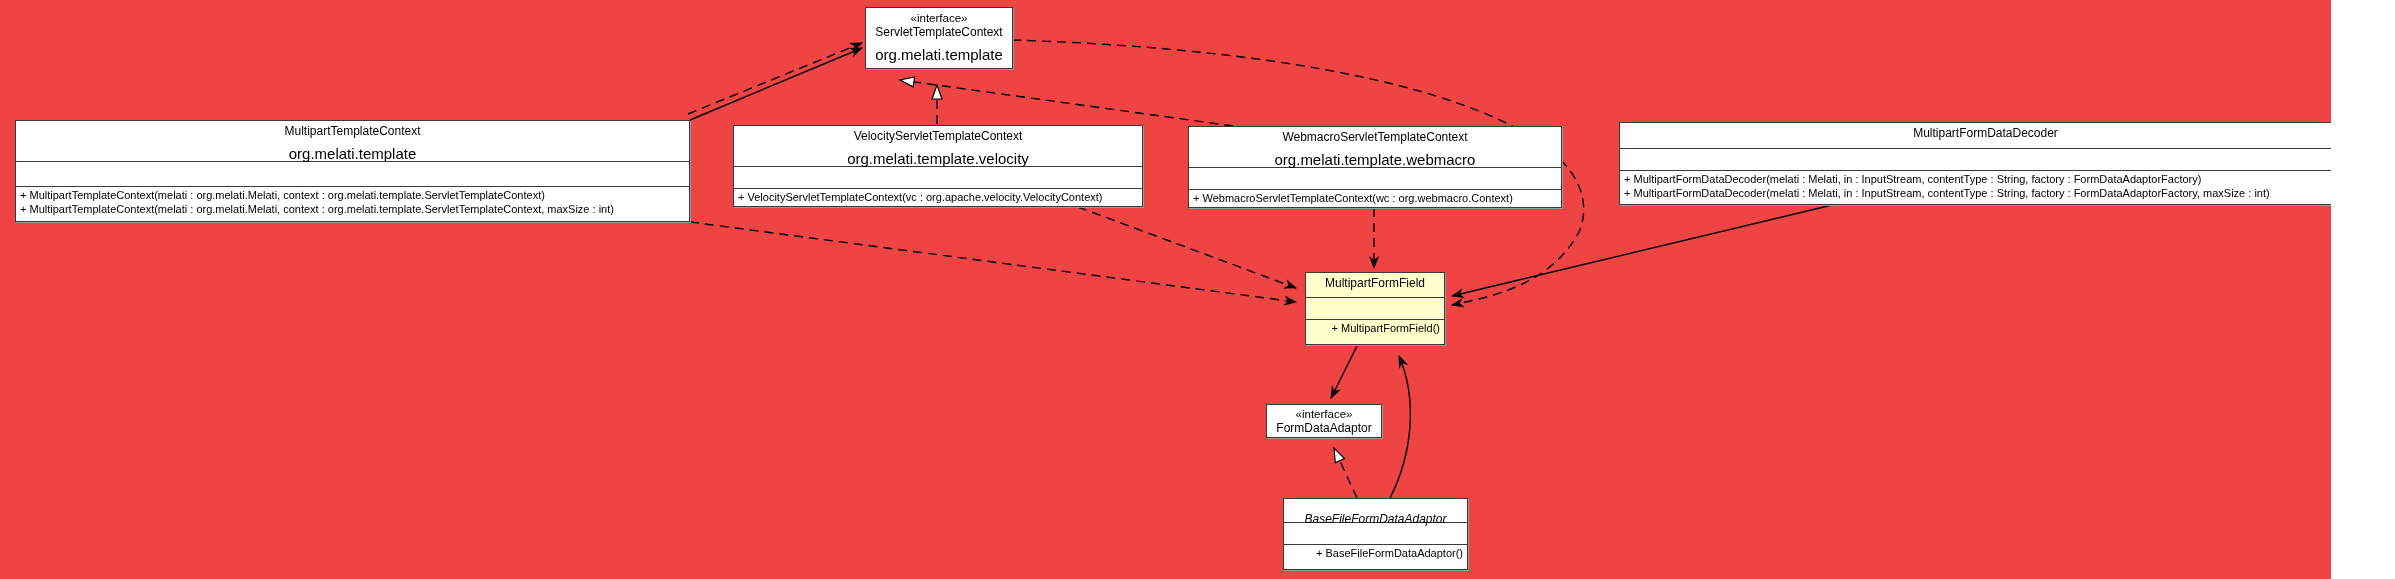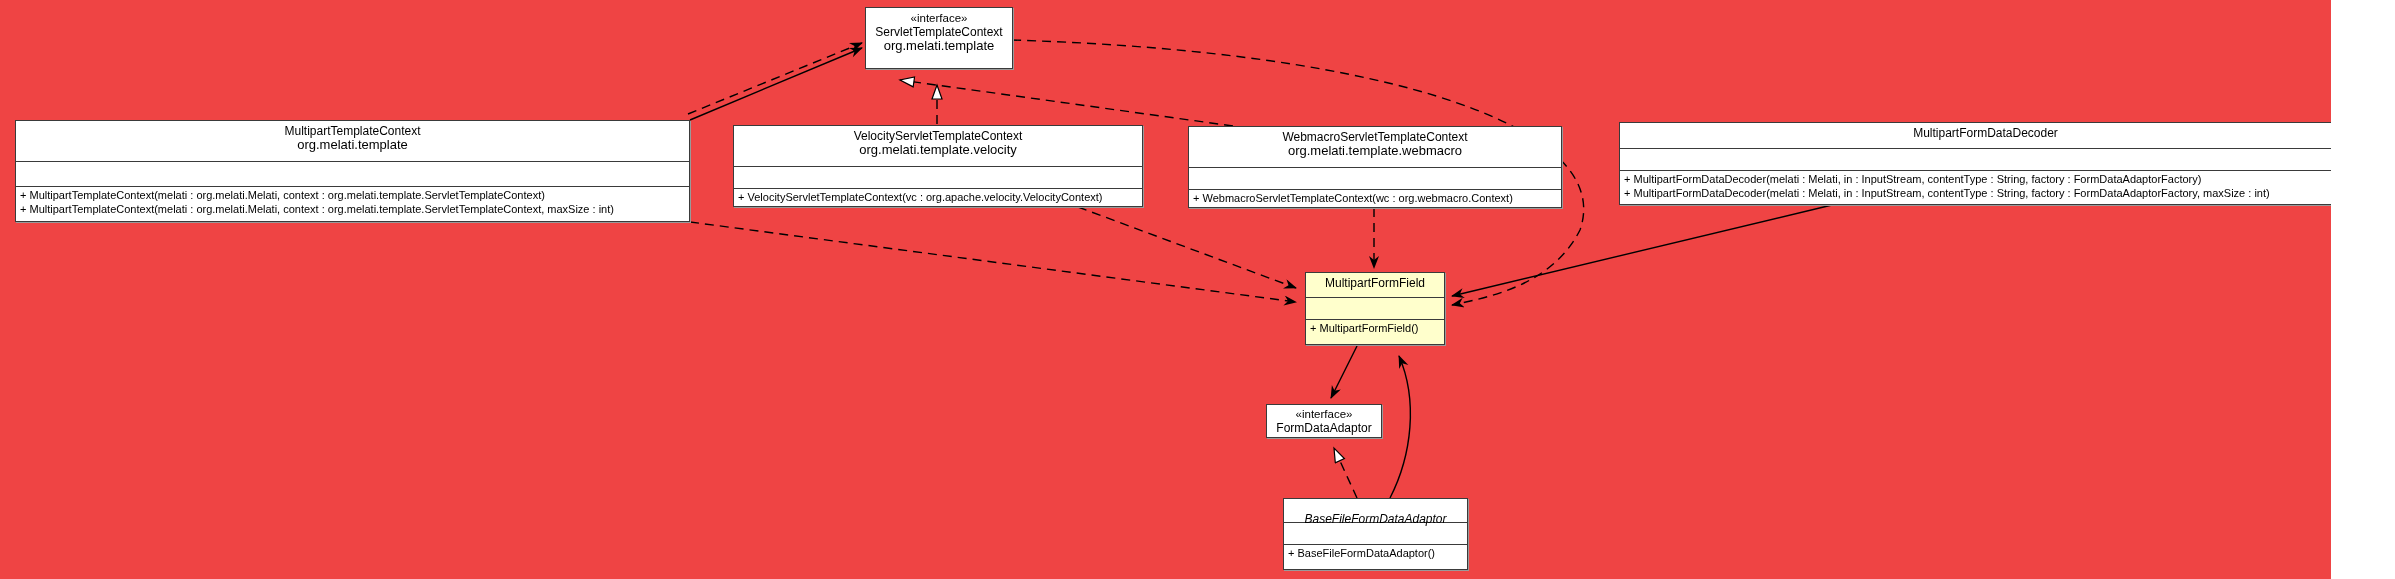--- a/index.html
+++ b/index.html
@@ -60,34 +60,35 @@
     font-size: 12px;
     line-height: 15px;
     color: #000;
   }
   .cls-name.abstract {
     font-style: italic;
     margin-top: 10px;
   }
   .pkg-name {
     display: block;
-    font-size: 13px;
+    font-size: 15px;
     line-height: 11px;
     color: #000;
+    margin-top: 9px;
   }
   .op-line {
     display: block;
     font-size: 11px;
     line-height: 14px;
     color: #000;
     text-align: left;
     white-space: nowrap;
   }
   .op-line.center {
-    text-align: left;
+    text-align: right;
   }
 </style>
 </head>
 <body>
 
 <div id="canvas">
 
   <svg id="edges" viewBox="0 0 2395 579" xmlns="http://www.w3.org/2000/svg">
     <defs>
       <marker id="openArrow" markerWidth="16" markerHeight="16" refX="13" refY="5" orient="auto" markerUnits="userSpaceOnUse">

